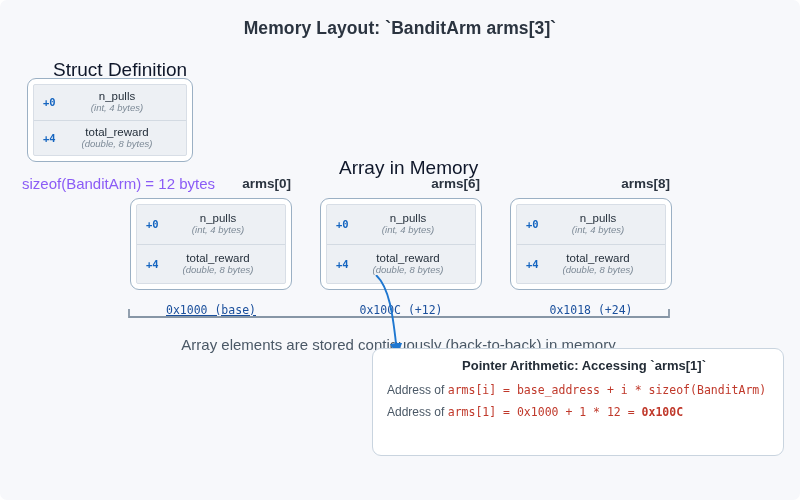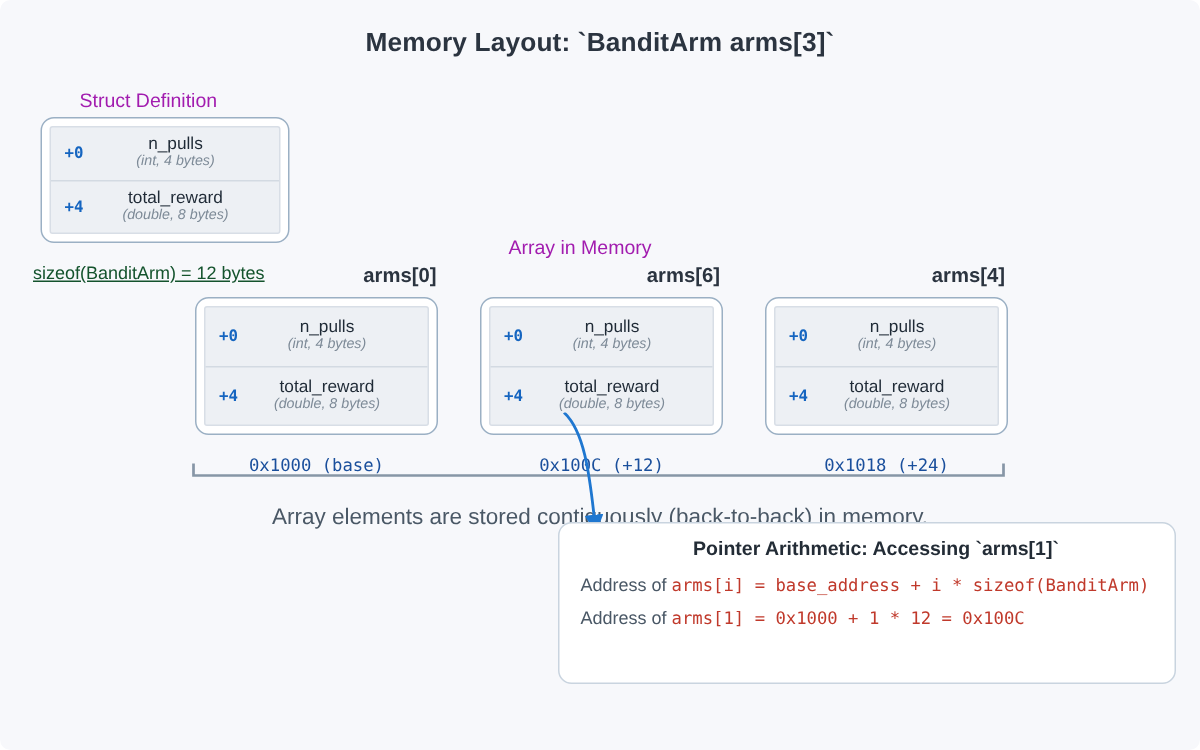--- a/index.html
+++ b/index.html
@@ -31,22 +31,22 @@
     text-align: center;
     font-size: 17.5px;
     font-weight: bold;
     color: #2b3440;
     letter-spacing: 0.1px;
   }
 
   
   .section-caption {
     position: absolute;
-    font-size: 13px;
-    color: #a21caf;
+    font-size: 19px;
+    color: #0f172a;
     white-space: nowrap;
   }
   #struct-caption { left: 53px; top: 59px; }
   #array-caption  { left: 339px; top: 157px; }
 
   
   .box-label {
     position: absolute;
     font-size: 13.5px;
     font-weight: bold;
@@ -121,38 +121,37 @@
   #box-arms2  { left: 510px; top: 198px; width: 162px; height: 92px; }
 
   
   #struct-box .field-name { font-size: 11.5px; }
 
   
   #sizeof-note {
     position: absolute;
     left: 22px;
     top: 175px;
-    font-size: 12px;
-    color: #14532d;
-    white-space: nowrap;
-    text-decoration: underline;
+    font-size: 15px;
+    color: #8b5cf6;
+    white-space: nowrap;
   }
 
   
   .addr {
     position: absolute;
     top: 303px;
     width: 170px;
     text-align: center;
     font-family: "DejaVu Sans Mono", monospace;
     font-size: 11.5px;
     color: #1a4f9c;
     white-space: nowrap;
   }
-  #addr0 { left: 126px; }
+  #addr0 { left: 126px; text-decoration: underline; }
   #addr1 { left: 316px; }
   #addr2 { left: 506px; }
 
   
   #bracket {
     position: absolute;
     left: 128px;
     top: 308px;
     width: 542px;
     height: 12px;
@@ -203,21 +202,21 @@
     font-size: 12px;
     color: #4a5866;
     margin-bottom: 8px;
     white-space: nowrap;
   }
   .code {
     font-family: "DejaVu Sans Mono", monospace;
     font-size: 11.5px;
     color: #c0392b;
   }
-  .code-bold { font-weight: normal; }
+  .code-bold { font-weight: bold; }
 </style>
 </head>
 <body>
 
 <div id="page">
 
   <div id="title">Memory Layout: `BanditArm arms[3]`</div>
 
   <div id="struct-caption" class="section-caption">Struct Definition</div>
 
@@ -239,21 +238,21 @@
       </div>
     </div>
   </div>
 
   <div id="sizeof-note">sizeof(BanditArm) = 12 bytes</div>
 
   <div id="array-caption" class="section-caption">Array in Memory</div>
 
   <div id="label-arms0" class="box-label">arms[0]</div>
   <div id="label-arms1" class="box-label">arms[6]</div>
-  <div id="label-arms2" class="box-label">arms[4]</div>
+  <div id="label-arms2" class="box-label">arms[8]</div>
 
   <div id="box-arms0" class="mem-box">
     <div class="mem-inner">
       <div class="field-row">
         <span class="offset">+0</span>
         <div class="field-text">
           <div class="field-name">n_pulls</div>
           <div class="field-type">(int, 4 bytes)</div>
         </div>
       </div>

